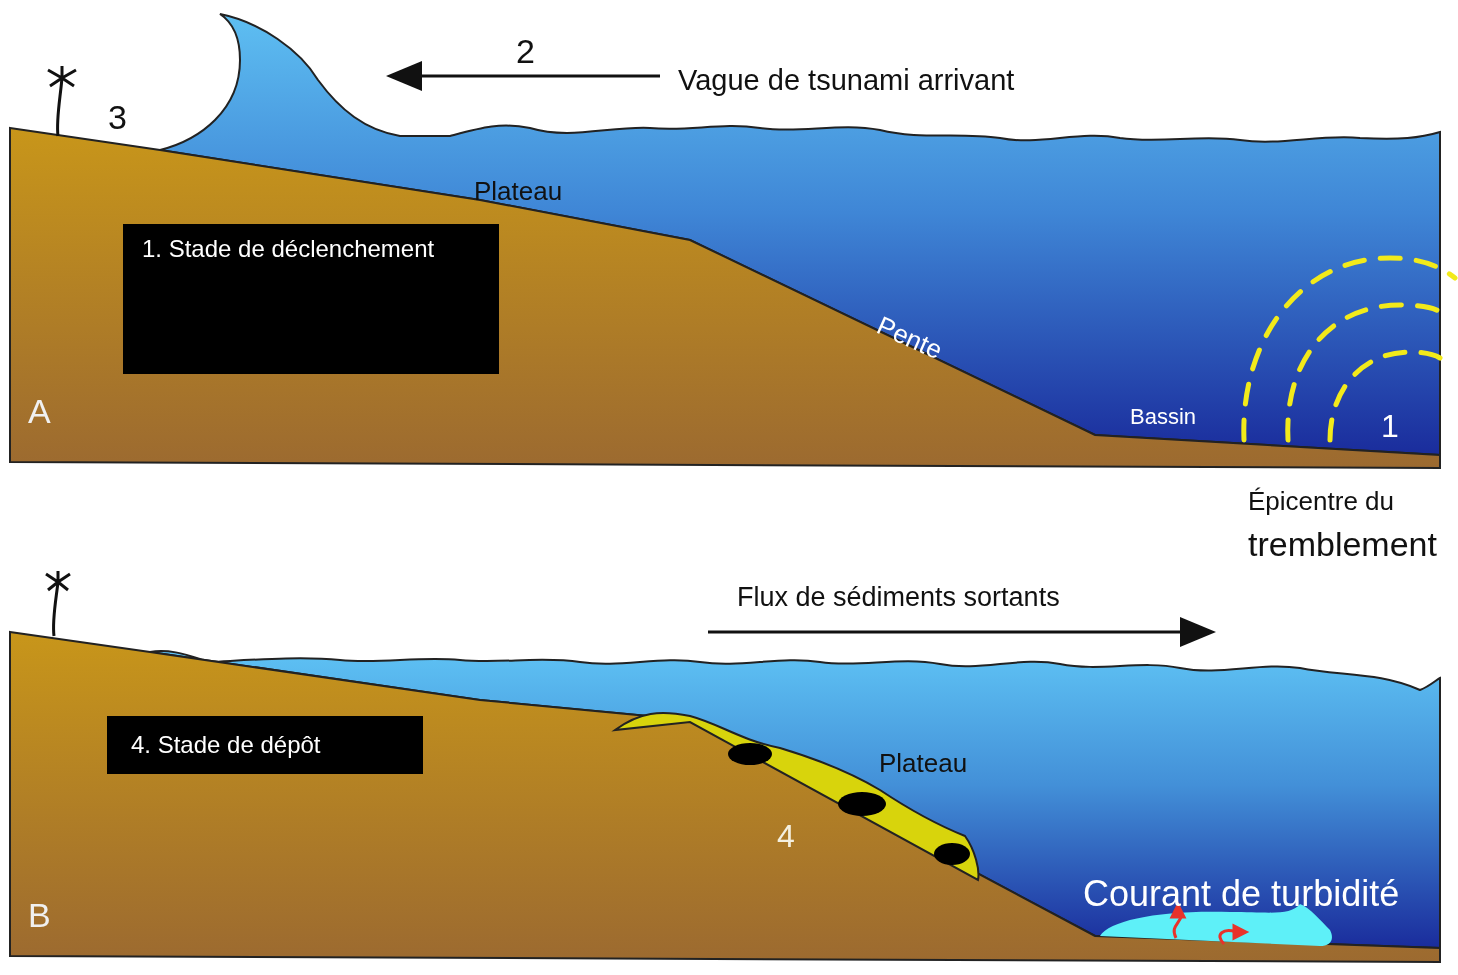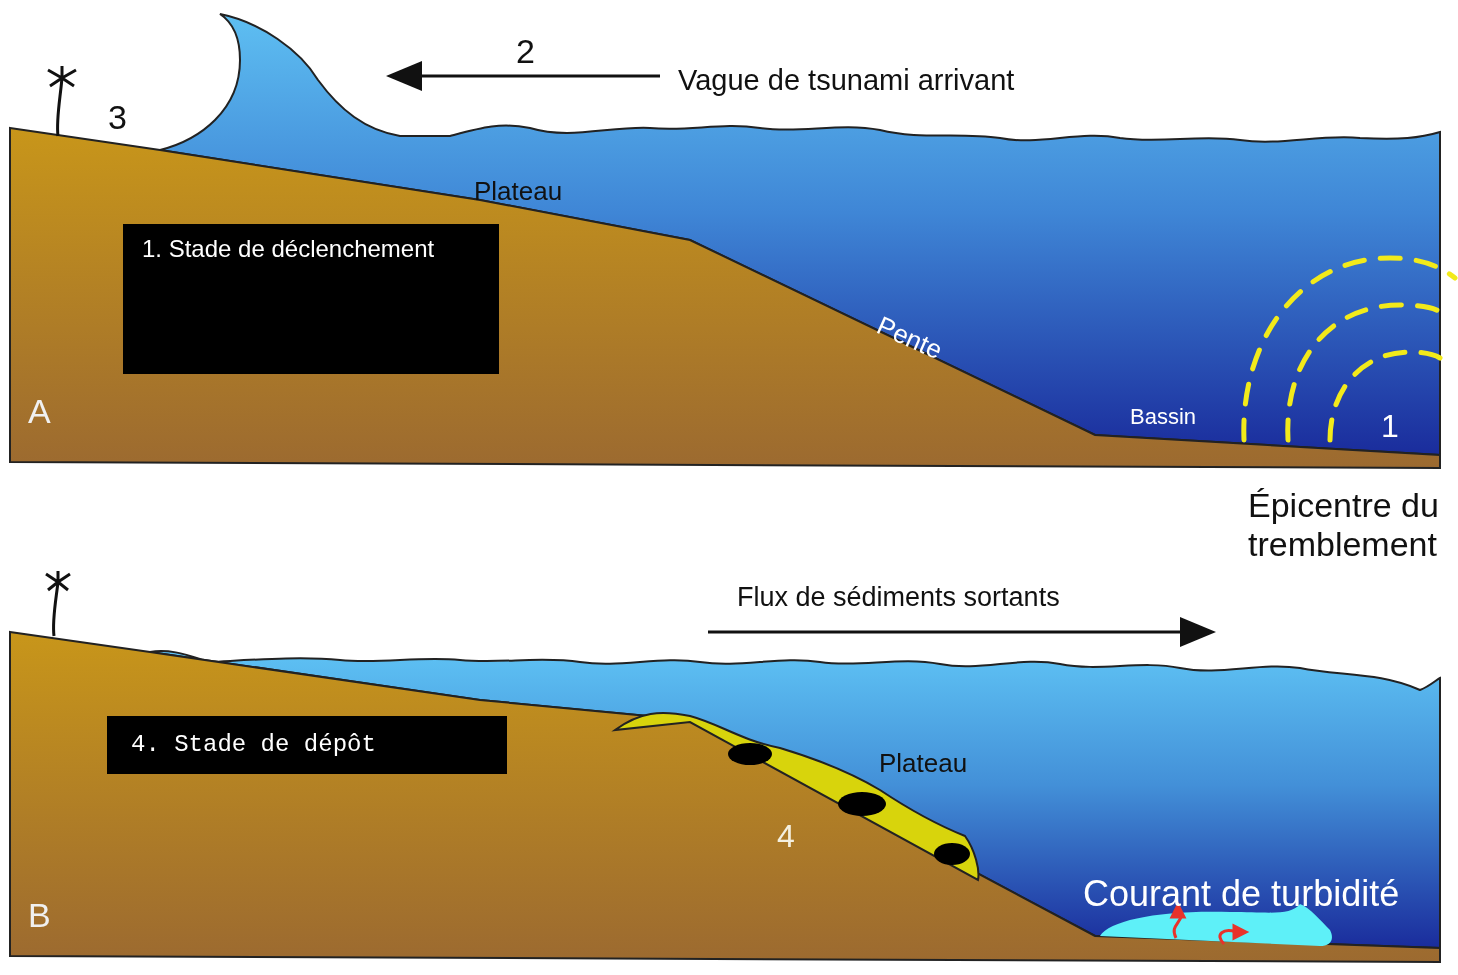--- a/index.html
+++ b/index.html
@@ -93,27 +93,27 @@
 </svg>
 
 <div class="lbl light" style="left:28px;top:394px;font-size:34px;color:#f0f0f0;">A</div>
 <div class="lbl dark" style="left:108px;top:100px;font-size:34px;">3</div>
 <div class="lbl dark" style="left:516px;top:34px;font-size:34px;">2</div>
 <div class="lbl dark" style="left:678px;top:66px;font-size:29px;">Vague de tsunami arrivant</div>
 <div class="lbl dark" style="left:474px;top:178px;font-size:26px;">Plateau</div>
 <div class="lbl light" style="left:884px;top:312px;font-size:26px;transform:rotate(24deg);transform-origin:left top;">Pente</div>
 <div class="lbl light" style="left:1118px;top:406px;font-size:22px;margin-left:12px;">Bassin</div>
 <div class="lbl light" style="left:1381px;top:410px;font-size:32px;">1</div>
-<div class="lbl dark" style="left:1248px;top:488px;font-size:34px;">Épicentre du</div>
+<div class="lbl dark" style="left:1248px;top:488px;font-size:26px;">Épicentre du</div>
 <div class="lbl dark" style="left:1248px;top:527px;font-size:34px;">tremblement</div>
 
 <div class="legend" style="left:123px;top:224px;width:376px;height:150px;padding:6px 8px 0 19px;box-sizing:border-box;">
   <div>1. Stade de déclenchement</div>
 </div>
 
 <div class="lbl light" style="left:28px;top:898px;font-size:34px;color:#f0f0f0;">B</div>
 <div class="lbl dark" style="left:737px;top:584px;font-size:27px;">Flux de sédiments sortants</div>
-<div class="legend" style="left:107px;top:716px;width:400px;height:58px;padding:14px 0 0 24px;box-sizing:border-box;font-family:Liberation Mono, monospace;">
+<div class="legend" style="left:107px;top:716px;width:316px;height:58px;padding:14px 0 0 24px;box-sizing:border-box;">
   <div style="line-height:30px;">4. Stade de dépôt</div>
 </div>
 <div class="lbl dark" style="left:879px;top:750px;font-size:26px;">Plateau</div>
 <div class="lbl light" style="left:777px;top:820px;font-size:32px;color:#f4f0e0;">4</div>
 <div class="lbl light" style="left:1083px;top:876px;font-size:36px;">Courant de turbidité</div>
 
 </body></html>

